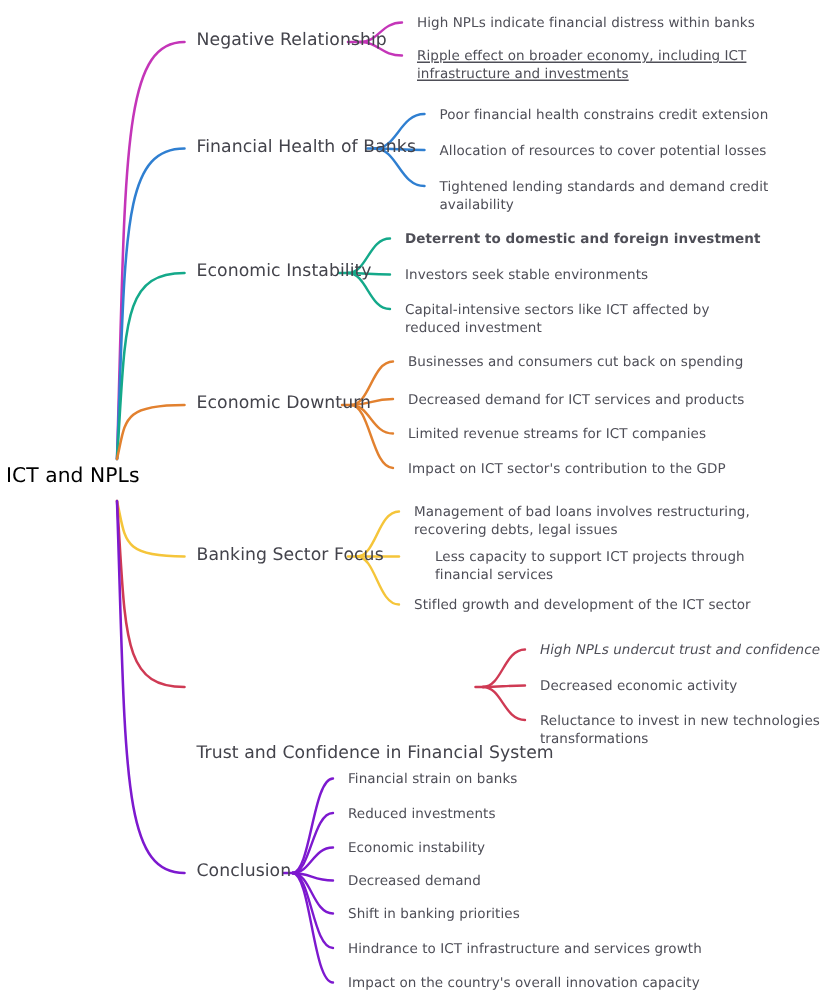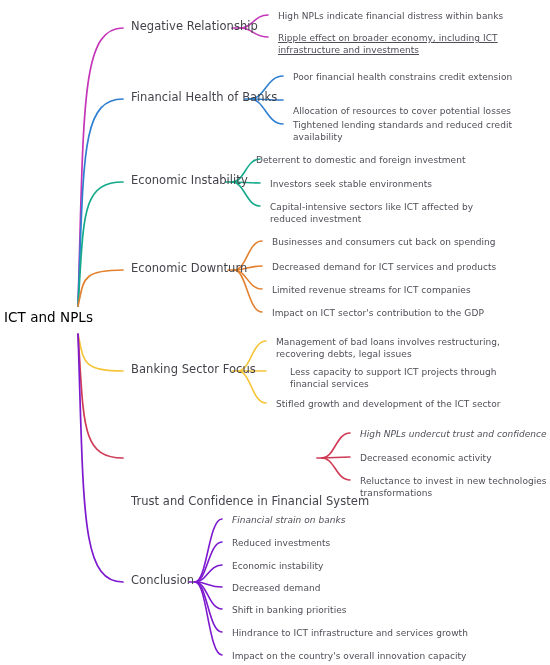--- a/index.html
+++ b/index.html
@@ -91,41 +91,41 @@
       <path d="M 195 582 C 207.15 582, 208.5 632, 222 632" fill="none" stroke="#7d19cf" stroke-width="1.6" stroke-linecap="round"></path>
       <path d="M 195 582 C 207.15 582, 208.5 655, 222 655" fill="none" stroke="#7d19cf" stroke-width="1.6" stroke-linecap="round"></path>
     </svg>
   <div id="label-layer">
       <div class="node-label node-root" style="left: 4px; top: 311px;">ICT and NPLs</div>
       <div class="node-label node-branch" style="left: 131px; top: 20px;">Negative Relationship</div>
       <div class="node-label node-leaf" style="left: 278px; top: 10px;">High NPLs indicate financial distress within banks</div>
       <div class="node-label node-leaf wrap" style="left: 278px; top: 32px; width: 240px; text-decoration: underline;">Ripple effect on broader economy, including ICT infrastructure and investments</div>
       <div class="node-label node-branch" style="left: 131px; top: 91px;">Financial Health of Banks</div>
       <div class="node-label node-leaf" style="left: 293px; top: 71px;">Poor financial health constrains credit extension</div>
-      <div class="node-label node-leaf" style="left: 293px; top: 105px; text-align: right;">Allocation of resources to cover potential losses</div>
-      <div class="node-label node-leaf wrap" style="left: 293px; top: 119px; width: 240px;">Tightened lending standards and reduced credit availability</div>
+      <div class="node-label node-leaf" style="left: 293px; top: 95px; text-align: right;">Allocation of resources to cover potential losses</div>
+      <div class="node-label node-leaf wrap" style="left: 293px; top: 119px; width: 240px;">Tightened lending standards and demand credit availability</div>
       <div class="node-label node-branch" style="left: 131px; top: 174px;">Economic Instability</div>
-      <div class="node-label node-leaf" style="left: 256px; top: 154px;">Deterrent to domestic and foreign investment</div>
+      <div class="node-label node-leaf" style="left: 270px; top: 154px; font-weight: bold;">Deterrent to domestic and foreign investment</div>
       <div class="node-label node-leaf" style="left: 270px; top: 178px;">Investors seek stable environments</div>
       <div class="node-label node-leaf wrap" style="left: 270px; top: 201px; width: 240px;">Capital-intensive sectors like ICT affected by reduced investment</div>
       <div class="node-label node-branch" style="left: 131px; top: 262px;">Economic Downturn</div>
       <div class="node-label node-leaf" style="left: 272px; top: 236px;">Businesses and consumers cut back on spending</div>
       <div class="node-label node-leaf" style="left: 272px; top: 261px;">Decreased demand for ICT services and products</div>
       <div class="node-label node-leaf" style="left: 272px; top: 284px;">Limited revenue streams for ICT companies</div>
       <div class="node-label node-leaf" style="left: 272px; top: 307px;">Impact on ICT sector's contribution to the GDP</div>
       <div class="node-label node-branch" style="left: 131px; top: 363px; text-align: center;">Banking Sector Focus</div>
       <div class="node-label node-leaf wrap" style="left: 276px; top: 336px; width: 240px;">Management of bad loans involves restructuring, recovering debts, legal issues</div>
       <div class="node-label node-leaf wrap" style="left: 290px; top: 366px; width: 240px;">Less capacity to support ICT projects through financial services</div>
       <div class="node-label node-leaf" style="left: 276px; top: 398px;">Stifled growth and development of the ICT sector</div>
       <div class="node-label node-branch" style="left: 131px; top: 450px; margin-top: 45px;">Trust and Confidence in Financial System</div>
       <div class="node-label node-leaf" style="left: 360px; top: 428px; font-style: italic;">High NPLs undercut trust and confidence</div>
       <div class="node-label node-leaf" style="left: 360px; top: 452px;">Decreased economic activity</div>
       <div class="node-label node-leaf wrap" style="left: 360px; top: 475px; width: 240px;">Reluctance to invest in new technologies or digital transformations</div>
       <div class="node-label node-branch" style="left: 131px; top: 574px;">Conclusion</div>
-      <div class="node-label node-leaf" style="left: 232px; top: 514px; font-style: italic;">Financial strain on banks</div>
+      <div class="node-label node-leaf" style="left: 232px; top: 514px;">Financial strain on banks</div>
       <div class="node-label node-leaf" style="left: 232px; top: 537px;">Reduced investments</div>
       <div class="node-label node-leaf" style="left: 232px; top: 560px;">Economic instability</div>
       <div class="node-label node-leaf" style="left: 232px; top: 582px;">Decreased demand</div>
       <div class="node-label node-leaf" style="left: 232px; top: 604px;">Shift in banking priorities</div>
       <div class="node-label node-leaf" style="left: 232px; top: 627px;">Hindrance to ICT infrastructure and services growth</div>
       <div class="node-label node-leaf" style="left: 232px; top: 650px;">Impact on the country's overall innovation capacity</div>
     </div>
 </div>
 
 </body></html>

